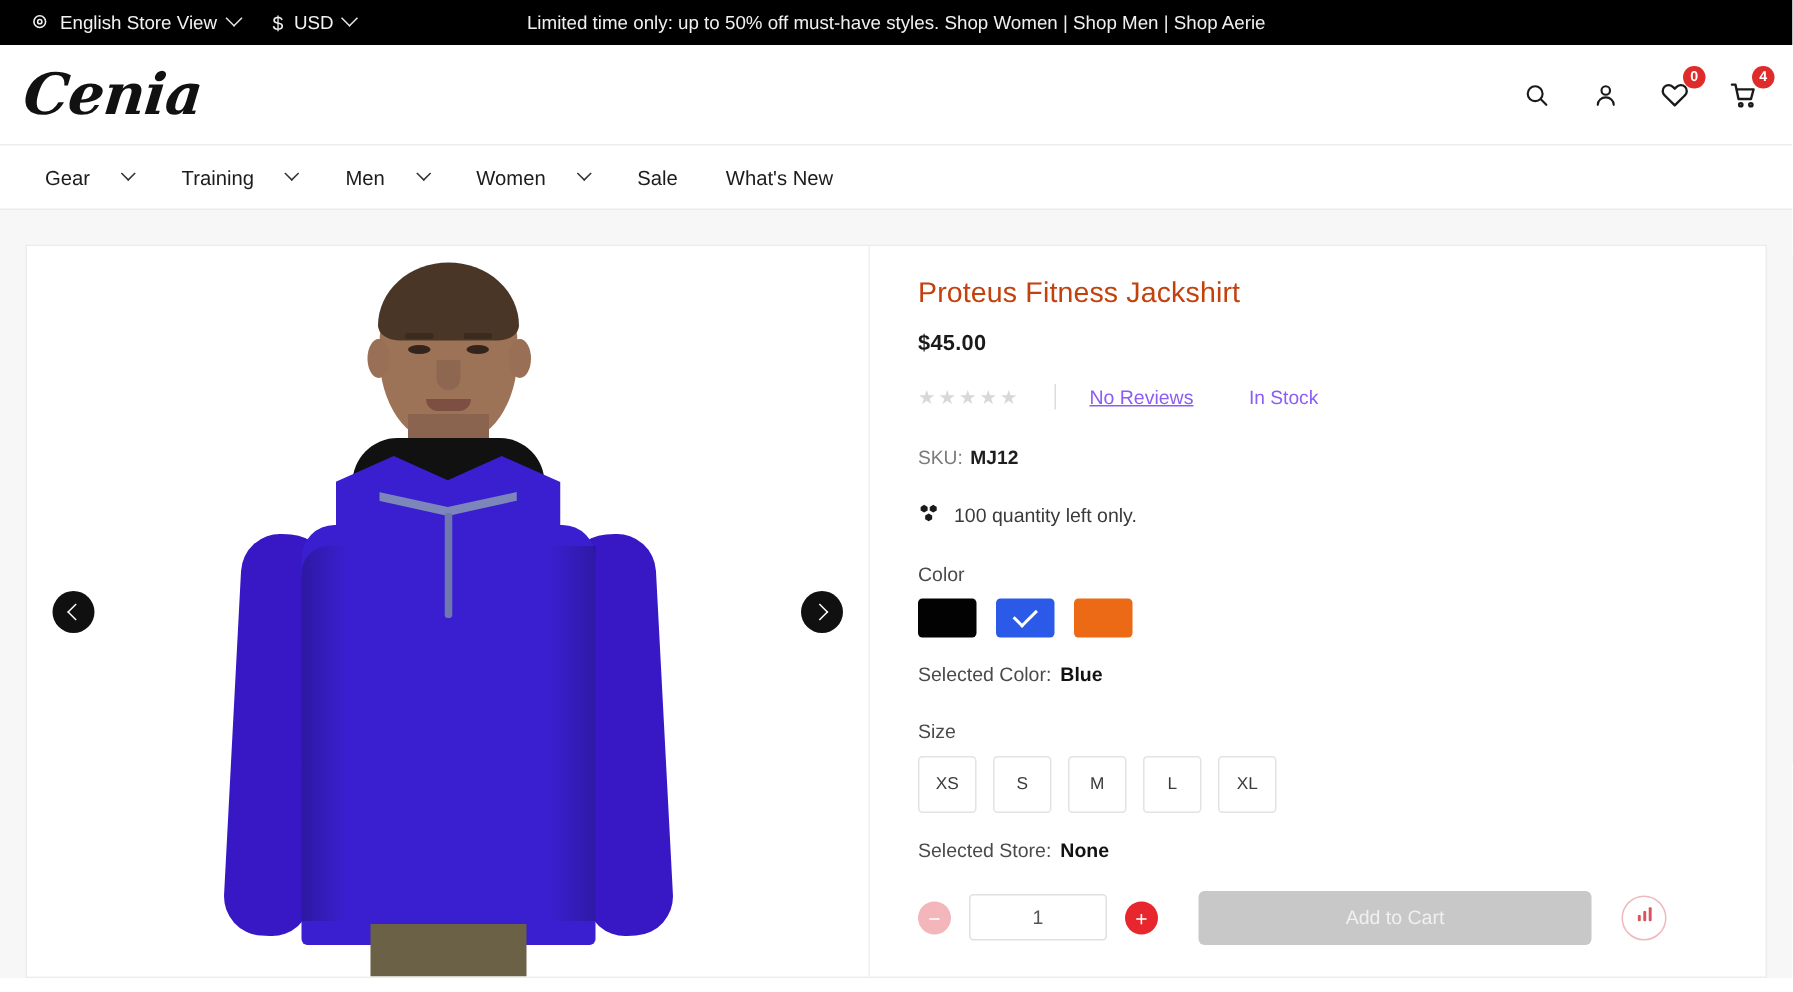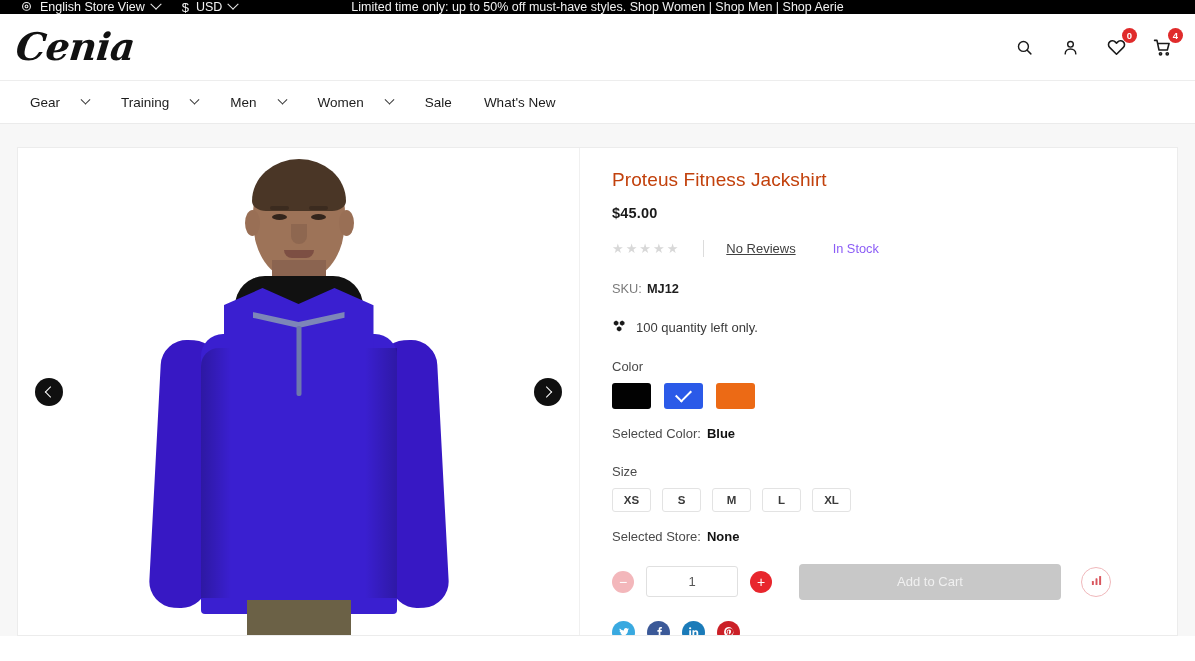--- a/index.html
+++ b/index.html
@@ -7,21 +7,21 @@
     width: 1195px;
     height: 661px;
     overflow: hidden;
     background: #ffffff;
     font-family: "Liberation Sans", sans-serif;
     -webkit-font-smoothing: antialiased;
   }
 
   
   .topbar {
-    height: 14px;
+    height: 30px;
     background: #000000;
     color: #ffffff;
     display: flex;
     align-items: center;
     padding: 0 20px;
     font-size: 12.5px;
     position: relative;
   }
   .topbar-left { display: flex; align-items: center; gap: 22px; }
   .tb-item {
@@ -337,21 +337,21 @@
   }
   .stars { display: flex; gap: 2px; }
   .star { color: #d8d8d8; font-size: 13px; line-height: 1; }
   .divider-v {
     width: 1px;
     height: 17px;
     background: #dcdcdc;
     margin: 0 22px 0 25px;
   }
   .no-reviews {
-    color: #404040;
+    color: #8b5cf6;
     font-size: 13px;
     text-decoration: underline;
     cursor: pointer;
   }
   .in-stock {
     color: #8b5cf6;
     font-size: 12.8px;
     margin-left: 37px;
   }
   .sku-row {
@@ -396,31 +396,30 @@
     font-size: 13px;
     color: #4a4a4a;
   }
   .selected-line b {
     color: #121212;
     font-weight: 700;
     margin-left: 6px;
   }
   .sizes { display: flex; gap: 11px; }
   .size-box {
-    width: 39px; height: 24px;
+    width: 39px; height: 38px;
     border: 1px solid #e3e3e3;
     border-radius: 3px;
     display: flex;
     align-items: center;
     justify-content: center;
     font-size: 11.5px;
     color: #3b3b3b;
     cursor: pointer;
     background: #fff;
-    font-weight: bold;
   }
   .buy-row {
     display: flex;
     align-items: center;
     margin-top: 20px;
     gap: 0;
   }
   .round-btn {
     width: 22px; height: 22px;
     border-radius: 50%;

